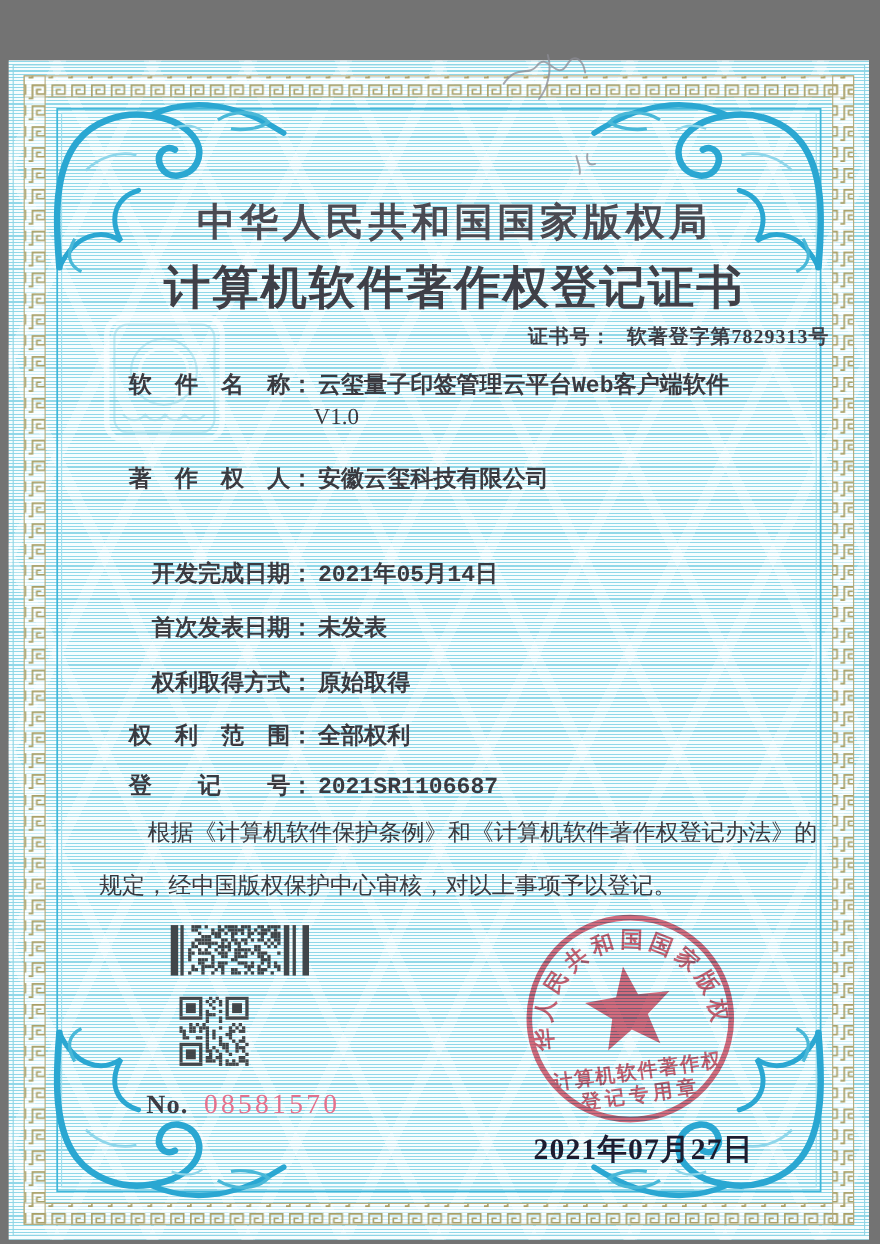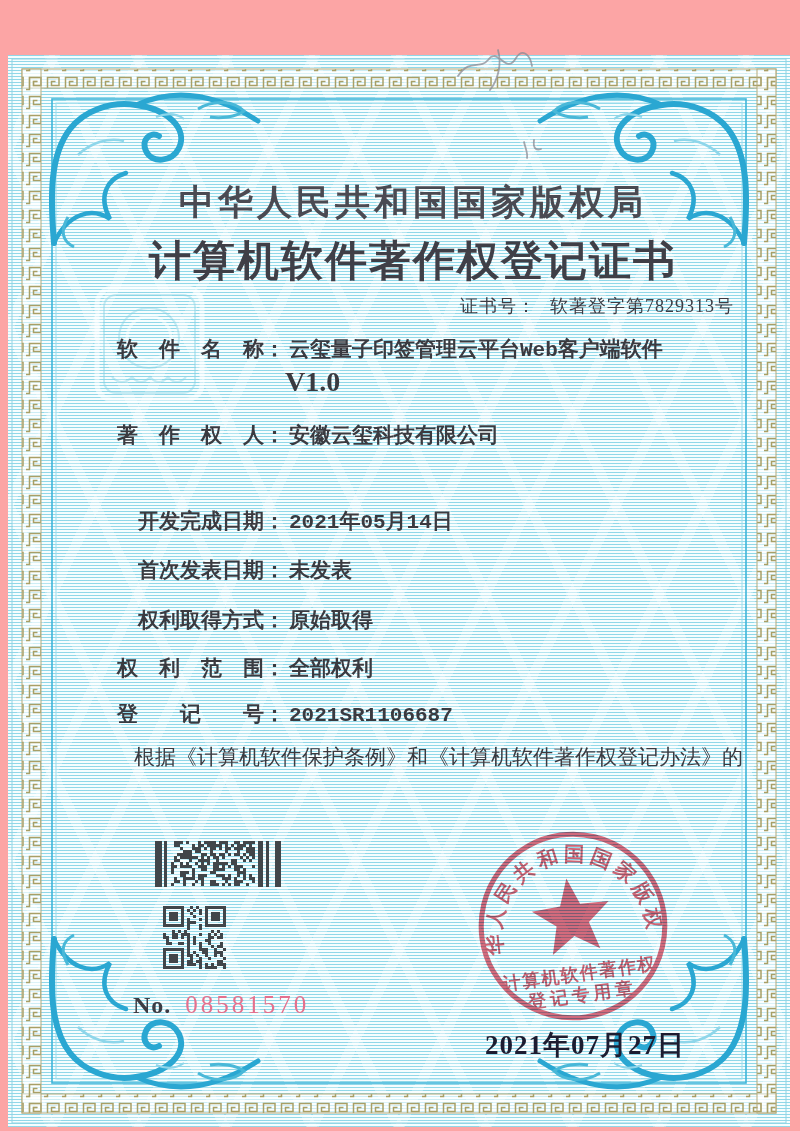--- a/index.html
+++ b/index.html
@@ -1,18 +1,18 @@
 <!DOCTYPE html>
 <html><head>
 <meta charset="utf-8">
 <style>
   html,body{margin:0;padding:0;background:#ffffff;}
   .page{
     position:relative;width:800px;height:1131px;overflow:hidden;
-    background:#fca5a5;
+    background:#737373;
     font-family:"Liberation Serif","DejaVu Serif",serif;
   }
   
   .cert{
     position:absolute;left:8px;top:55px;width:782px;height:1072px;
     background-color:#cdeef5;
     background-image:
       repeating-linear-gradient(64deg, rgba(255,255,255,0) 0 34px, rgba(255,255,255,.30) 34px 44px, rgba(255,255,255,0) 44px 78px),
       repeating-linear-gradient(-64deg, rgba(255,255,255,0) 0 34px, rgba(255,255,255,.30) 34px 44px, rgba(255,255,255,0) 44px 78px),
       repeating-linear-gradient(0deg, rgba(124,208,228,.75) 0 1px, rgba(248,254,255,.95) 1px 3px);
@@ -25,30 +25,30 @@
     position:absolute;left:0;top:124px;width:100%;text-align:center;
     transform:translateX(14px);
     font-size:35px;font-weight:bold;letter-spacing:4px;color:#4a4a52;white-space:nowrap;
   }
   .cert-title{
     position:absolute;left:0;top:178px;width:100%;text-align:center;
     transform:translateX(14px);
     font-size:42px;font-weight:bold;letter-spacing:2px;color:#3f3f47;white-space:nowrap;
   }
   .cert-no{
-    position:absolute;top:239px;right:56px;
-    font-size:18px;font-weight:normal;color:#3c3c44;white-space:nowrap;letter-spacing:1px;
+    position:absolute;top:239px;right:36px;
+    font-size:18px;font-weight:bold;color:#3c3c44;white-space:nowrap;letter-spacing:1px;
   }
   .cert-no .sep{display:inline-block;width:14px;}
 
   
   .row{position:absolute;left:87px;white-space:nowrap;color:#3a3a40;}
   .flabel{font-size:21px;font-weight:bold;display:inline-block;width:190px;text-align:right;}
   .fvalue{font-size:21px;font-weight:bold;font-family:Liberation Mono, monospace;}
-  .fvalue2{position:absolute;left:277px;top:311px;font-size:28px;font-weight:bold;color:#3a3a40;}
+  .fvalue2{position:absolute;left:277px;top:311px;font-size:21px;font-weight:normal;color:#3a3a40;}
 
   
   .stmt{
     position:absolute;left:82px;width:690px;color:#3a3a40;
     font-size:21px;font-weight:normal;white-space:nowrap;
   }
   .stmt.l1{top:688px;text-indent:44px;}
   .stmt.l2{top:736px;}
 
   
@@ -152,20 +152,21 @@
       <span class="flabel">权利取得方式：</span>
       <span class="fvalue">原始取得</span>
     </div>
 
     <div class="row" style="top:645px">
       <span class="flabel">登　　记　　号：</span>
       <span class="fvalue">2021SR1106687</span>
     </div>
 
     <div class="stmt l1">根据《计算机软件保护条例》和《计算机软件著作权登记办法》的</div>
+    <div class="stmt l2">规定，经中国版权保护中心审核，对以上事项予以登记。</div>
 
     <svg class="barcode" id="barcode" width="126" height="46" viewBox="0 0 126 46">
         <rect x="0" y="0" width="7" height="46" fill="#41464a"></rect>
         <rect x="9" y="0" width="3" height="46" fill="#41464a"></rect>
         <rect x="16" y="21" width="3" height="3" fill="#41464a"></rect>
         <rect x="16" y="24" width="3" height="3" fill="#41464a"></rect>
         <rect x="16" y="27" width="3" height="3" fill="#41464a"></rect>
         <rect x="16" y="30" width="3" height="3" fill="#41464a"></rect>
         <rect x="16" y="42" width="3" height="3" fill="#41464a"></rect>
         <rect x="19" y="0" width="3" height="3" fill="#41464a"></rect>

